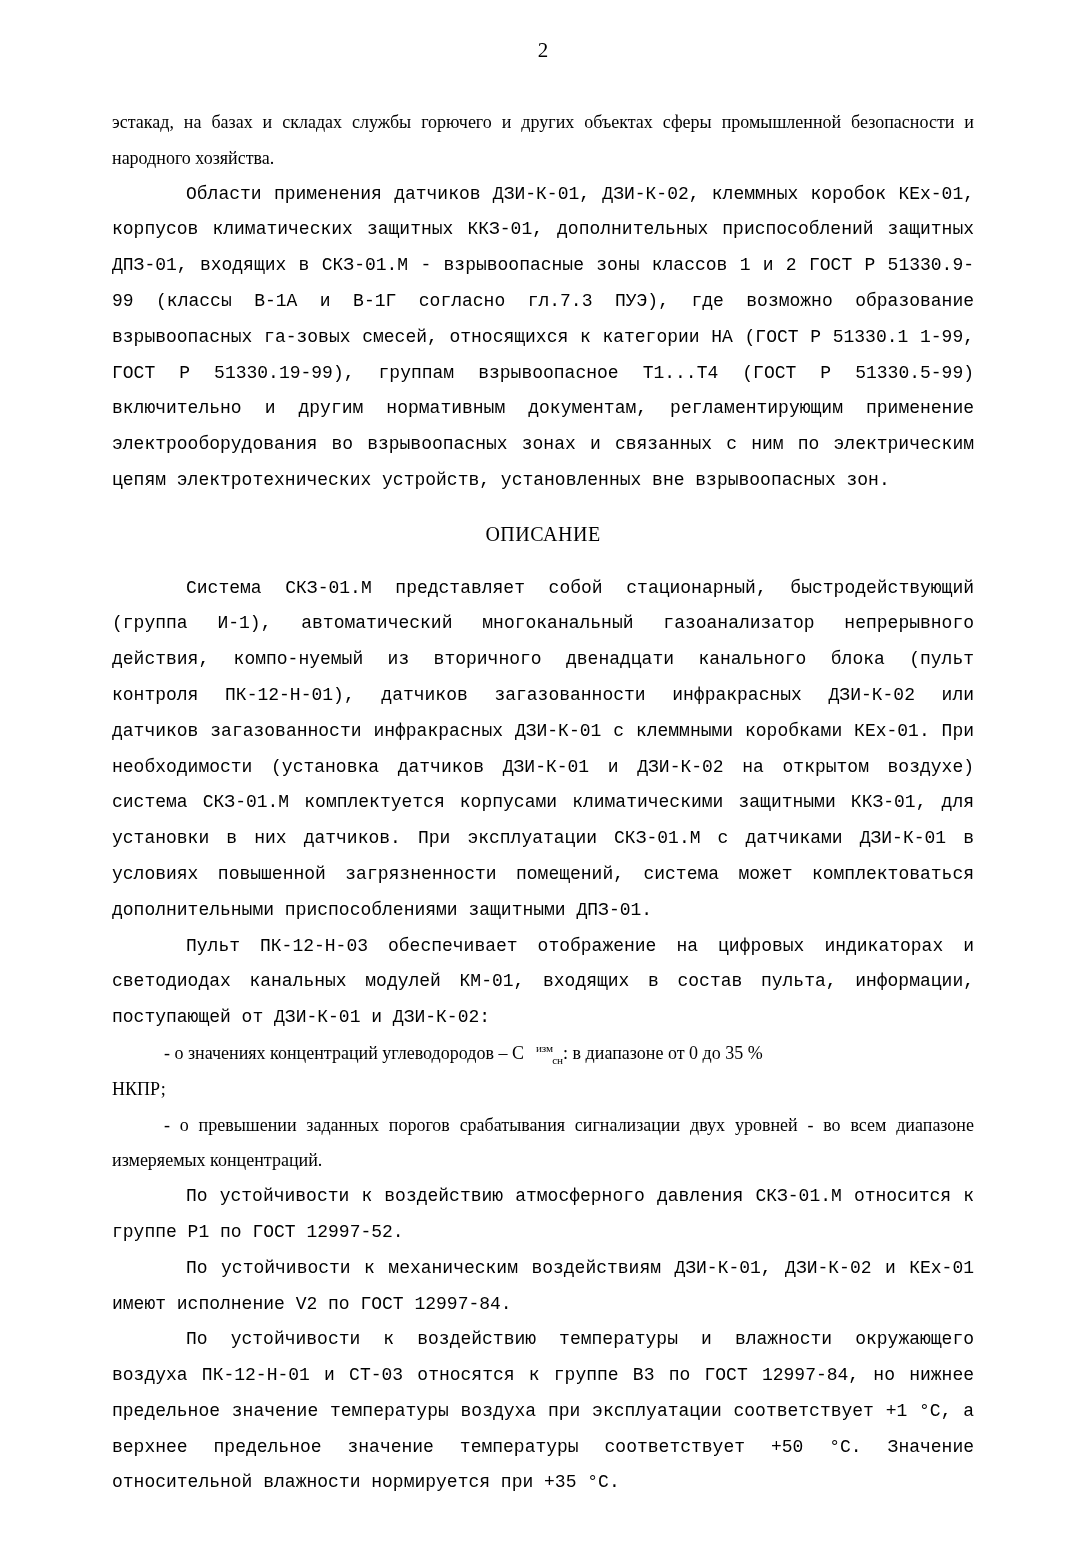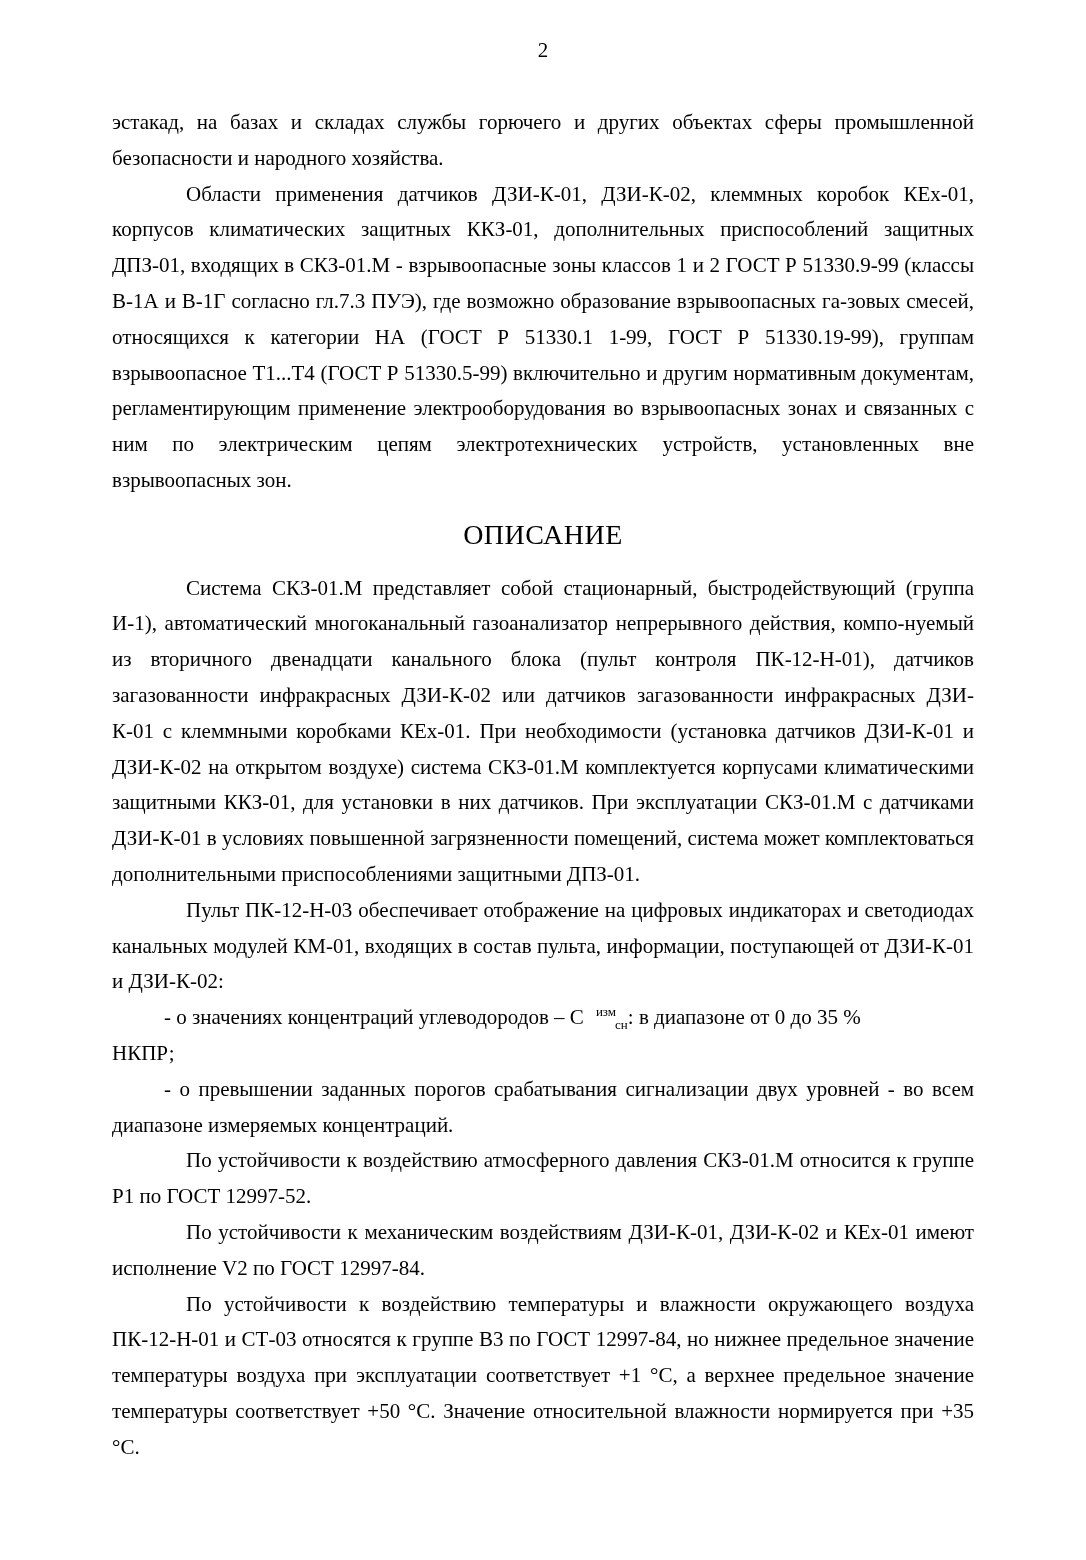--- a/index.html
+++ b/index.html
@@ -32,35 +32,36 @@
     line-height: 1;
   }
   .content {
     position: absolute;
     top: 105px;
     left: 112px;
     width: 862px;
   }
   p.para {
     margin: 0;
-    font-size: 21px;
+    font-size: 18px;
     line-height: 35.8px;
     text-align: justify;
     text-justify: inter-word;
     hyphens: manual;
     text-indent: 0;
   }
   p.indent {
     text-indent: 74px;
+    font-family: Liberation Mono, monospace;
   }
   p.indent-small {
     text-indent: 52px;
   }
   .heading {
-    font-size: 28px;
+    font-size: 20px;
     line-height: 35.8px;
     text-align: center;
     margin: 0;
     padding-top: 18px;
     padding-bottom: 18px;
     letter-spacing: 0.5px;
   }
   sup.sscript {
     font-size: 0.62em;
     vertical-align: super;

